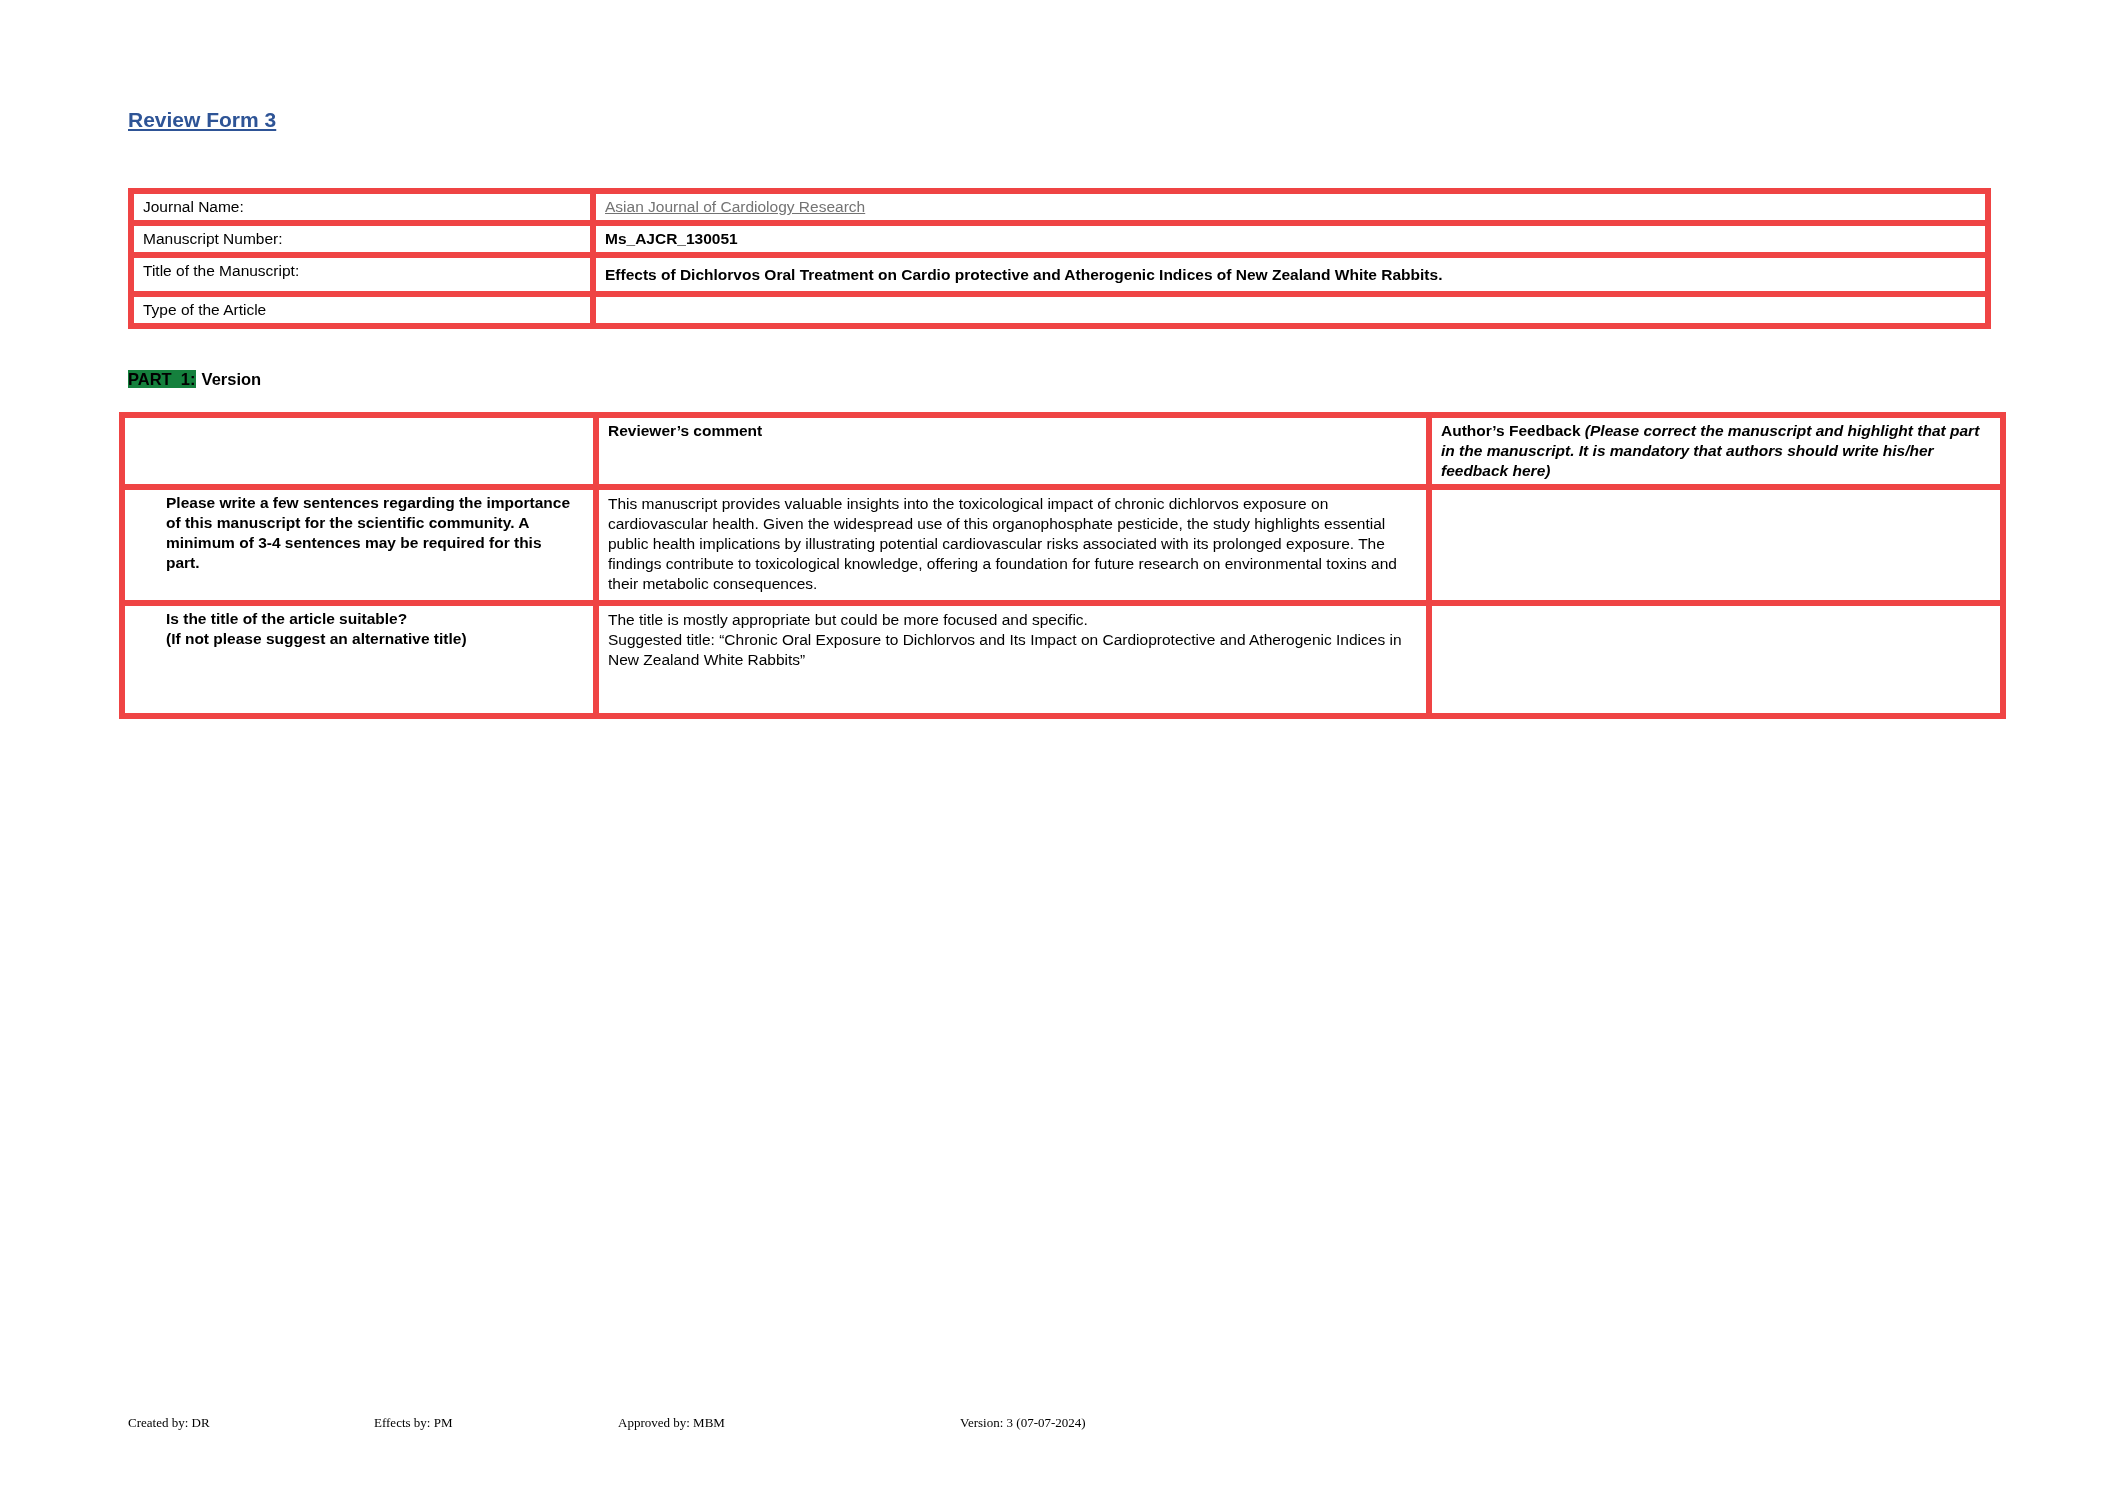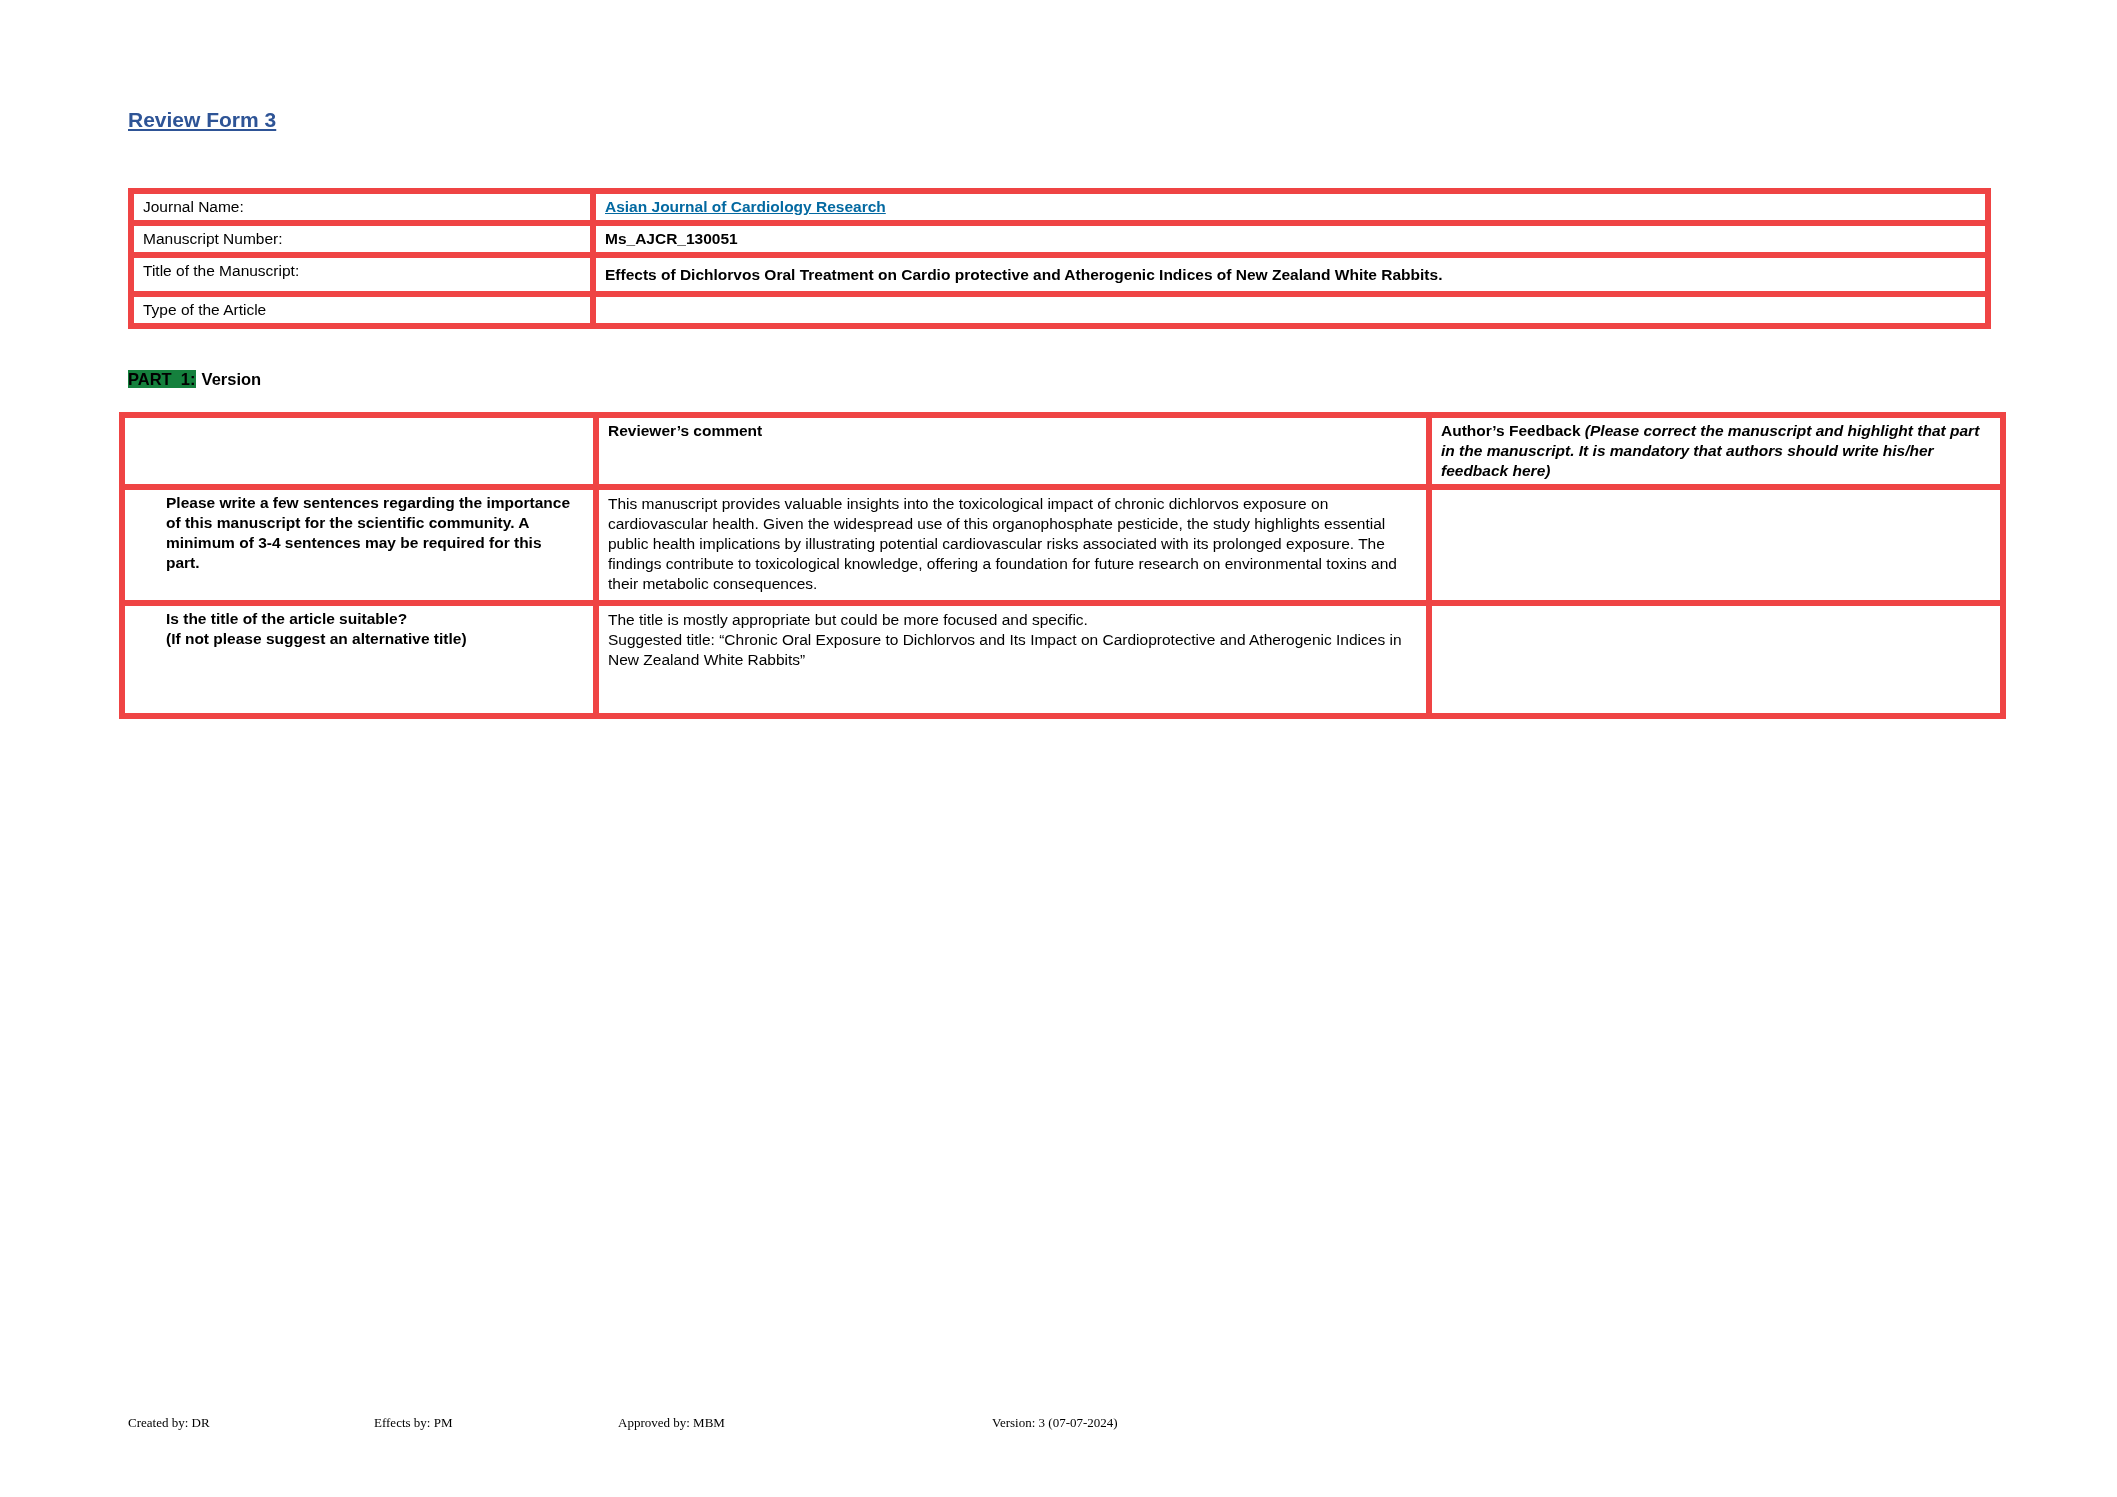--- a/index.html
+++ b/index.html
@@ -22,21 +22,21 @@
     text-decoration:underline;
   }
   table { border-collapse:collapse; table-layout:fixed; }
   td { border:6px solid #ef4444; vertical-align:top; font-size:15.5px; line-height:20px; padding:3px 9px; overflow:hidden; }
 
   
   .meta-table { position:absolute; left:128px; top:188px; width:1863px; }
   .meta-table col.c1 { width:462px; }
   .meta-table td.h28 { height:28px; }
   .meta-table td.h57 { height:39px; }
-  .journal-link { color:#0369a1; font-weight:bold; text-decoration:underline; cursor:pointer; }
+  .journal-link { color:#737373; font-weight:normal; text-decoration:underline; cursor:pointer; }
   .bold-val { font-weight:bold; }
   .mid-val { vertical-align:middle; font-weight:bold; }
 
   
   .part-heading { position:absolute; left:128px; top:370px; font-size:16.5px; font-weight:bold; }
   .hl { background:#15803d; white-space:pre; }
   .part-title { margin-left:6px; }
 
   
   .comments-table { position:absolute; left:119px; top:412px; width:1881px; }
@@ -49,21 +49,21 @@
   .q-cell { font-weight:bold; padding-left:41px; padding-right:14px; }
   .note-italic { font-style:italic; font-weight:bold; }
   .c-cell { padding-top:4px; }
 
   
   .footer { position:absolute; left:0; top:1415px; width:2117px; font-family:"Liberation Serif", serif; font-size:13px; color:#000; }
   .footer span { position:absolute; top:0; white-space:nowrap; }
   .f1 { left:128px; }
   .f2 { left:374px; }
   .f3 { left:618px; }
-  .f4 { left:960px;margin-left:32px; }
+  .f4 { left:960px; }
 </style>
 </head>
 <body>
 
 <div class="page">
 
   <div class="doc-title">Review Form 3</div>
 
   <table class="meta-table">
     <colgroup>

